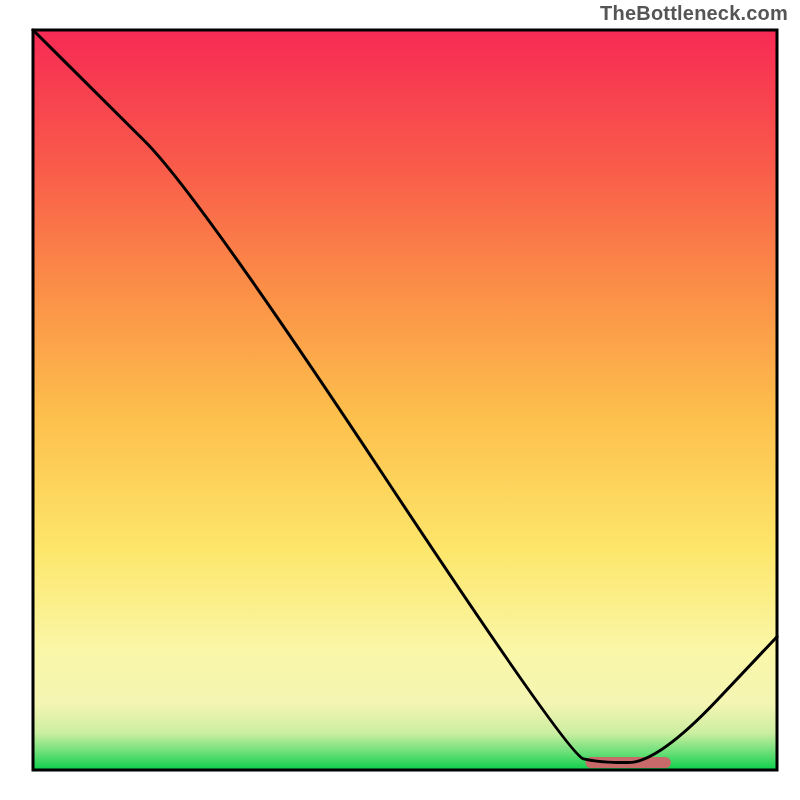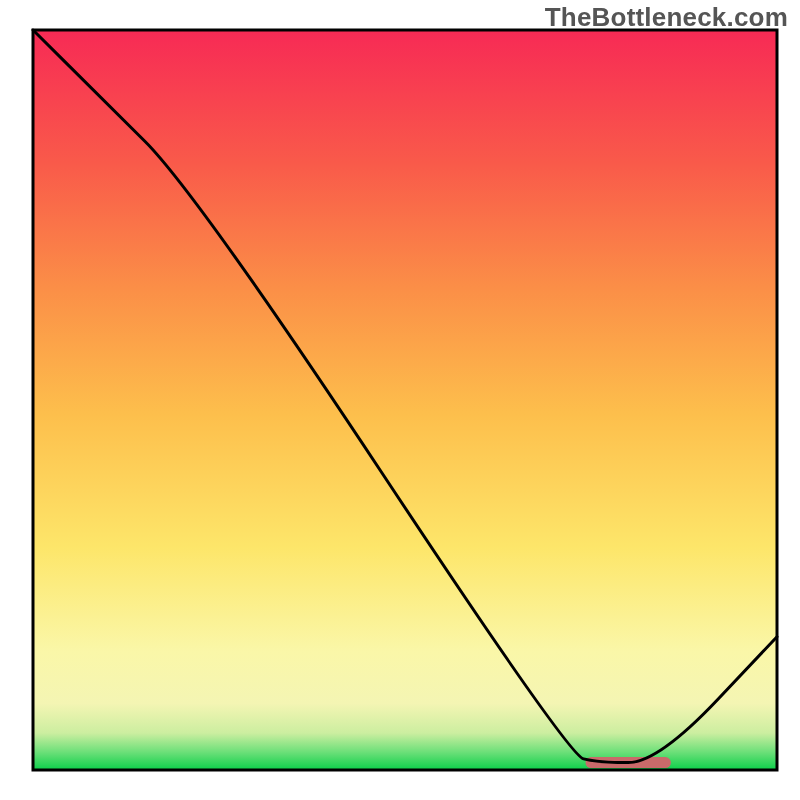--- a/index.html
+++ b/index.html
@@ -13,21 +13,21 @@
   }
   .container {
     position: relative;
     width: 800px;
     height: 800px;
   }
   .watermark {
     position: absolute;
     top: 2px;
     right: 12px;
-    font-size: 26px;
+    font-size: 20px;
     font-weight: 600;
     color: #555;
     letter-spacing: 0.2px;
     z-index: 40;
   }
   svg.chart {
     position: absolute;
     top: 0;
     left: 0;
     width: 800px;

